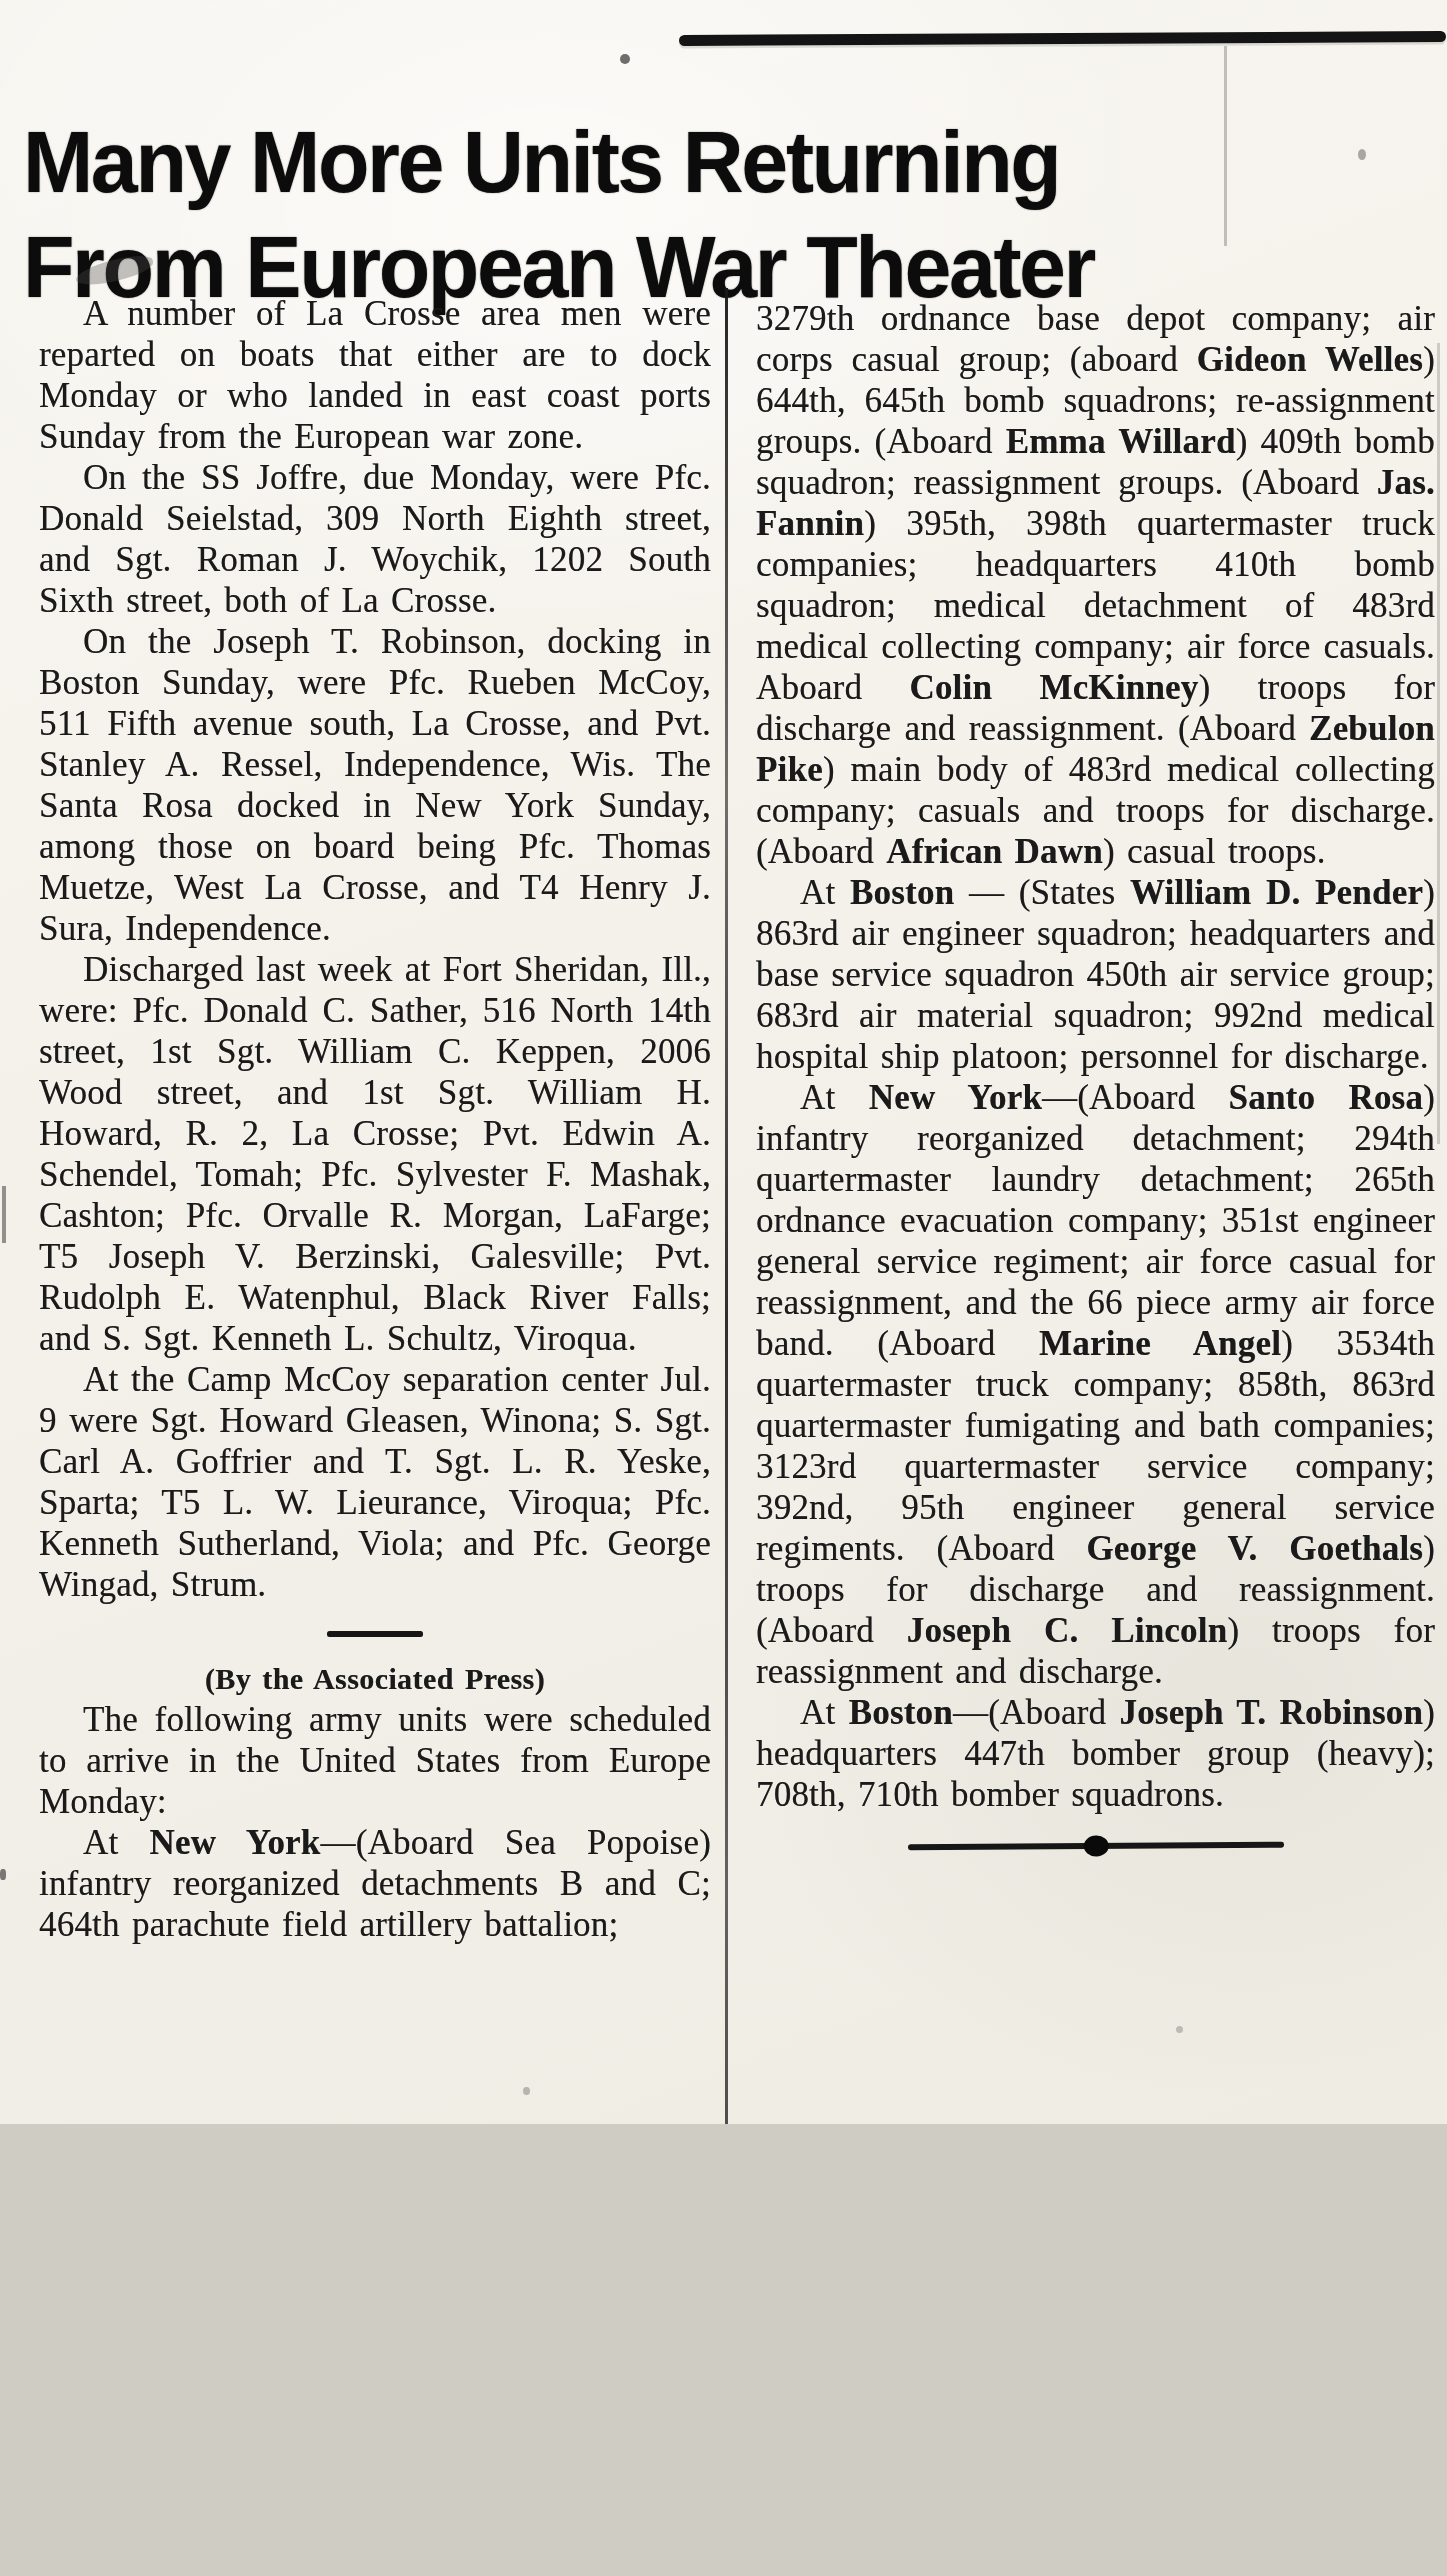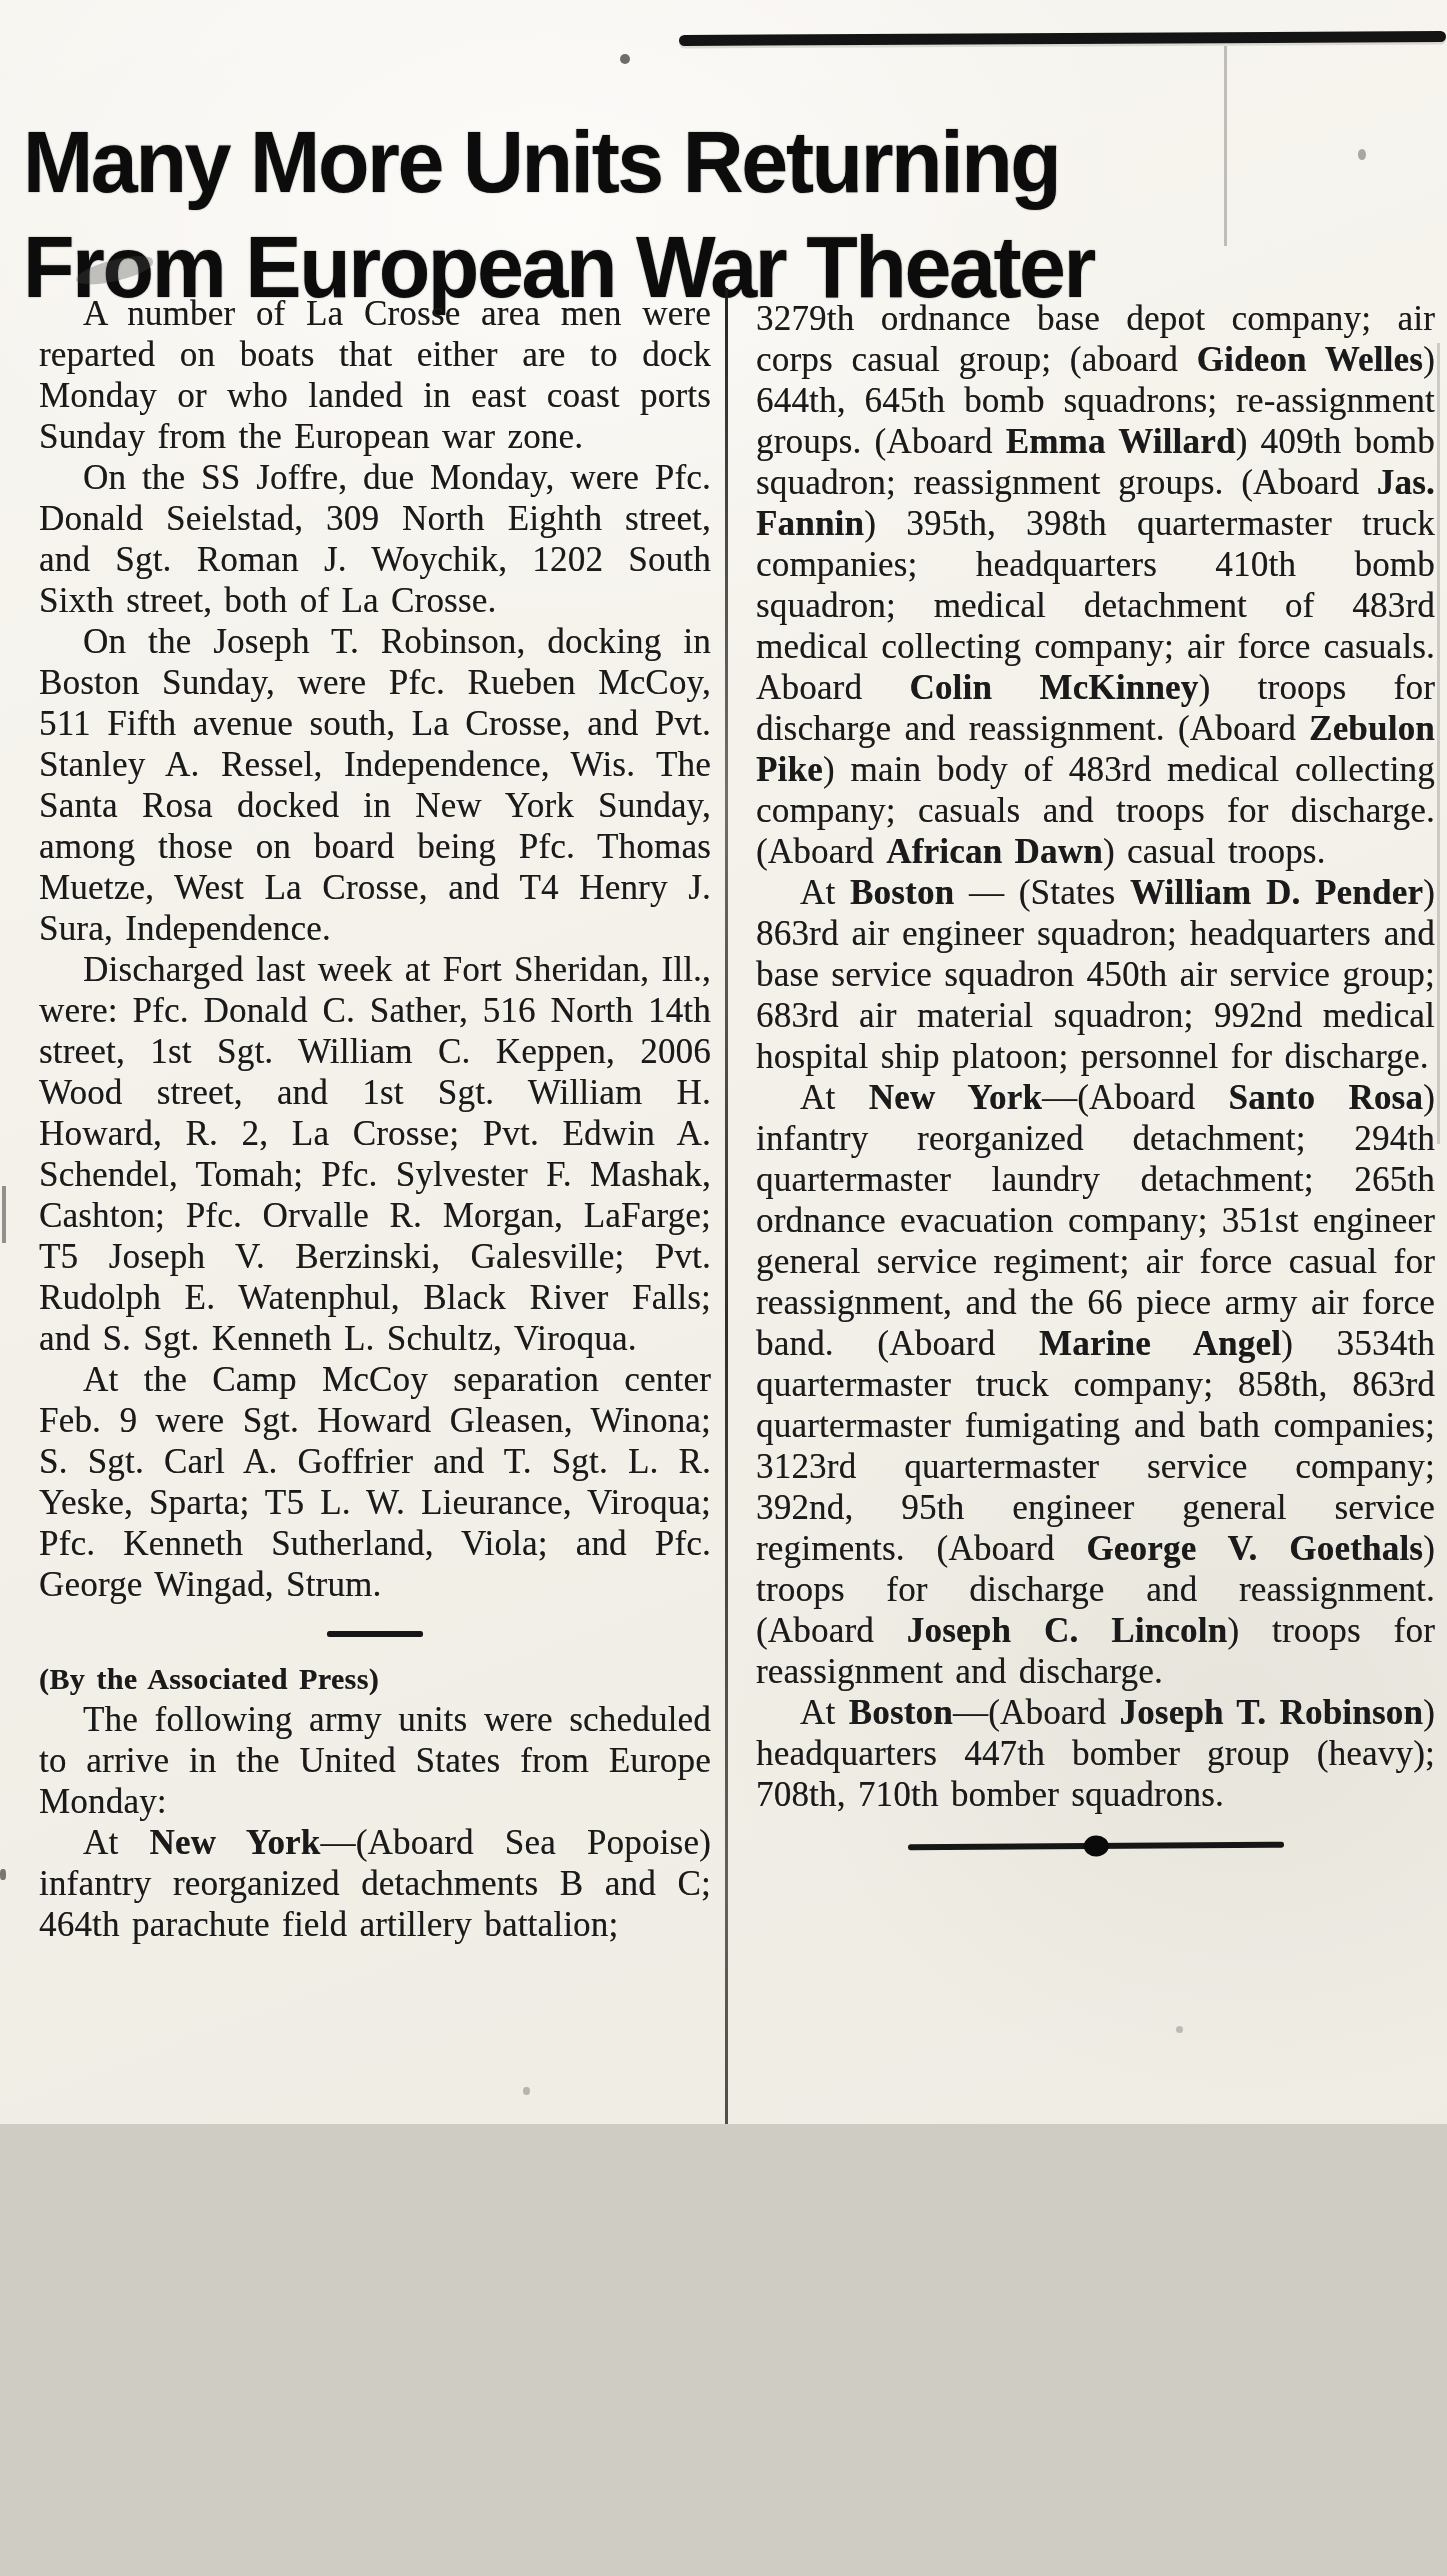--- a/index.html
+++ b/index.html
@@ -66,21 +66,21 @@
     text-shadow:0.2px 0.2px 0.6px rgba(22,22,22,.55);
     hyphens:auto;-webkit-hyphens:auto;
   }
   .col-left{left:39px;top:293px;width:672px;height:2241px;overflow:hidden;}
   .col-right{left:756px;top:298px;width:679px;height:2257px;overflow:hidden;}
   .col p{margin:0;text-indent:44px;}
   .col p.noindent{text-indent:0;}
   .col .b{font-weight:700;}
 
   .byline{
-    text-align:left;text-indent:0 !important;
+    text-align:center;text-indent:0 !important;
     font-size:30px;font-weight:700;letter-spacing:0.4px;
     margin:18px 0 19.6px;
   }
   .rule-short{
     width:96px;height:5.7px;background:var(--rule);
     margin:26px auto 21px;border-radius:2.5px;
   }
   .end-rule{
     position:relative;width:376px;height:5.7px;background:var(--rule);
     margin:28px auto 0;border-radius:2.5px;transform:rotate(-.4deg);
@@ -114,21 +114,21 @@
   <h1 class="headline">
     <span class="hl-line">Many More Units Returning</span>
     <span class="hl-line">From European War Theater</span>
   </h1>
 
   <div class="col col-left">
       <p><span>A number of La Crosse area men were reparted on boats that either are to dock Monday or who landed in east coast ports Sunday from the European war zone.</span></p>
       <p><span>On the SS Joffre, due Monday, were Pfc. Donald Seielstad, 309 North Eighth street, and Sgt. Roman J. Woychik, 1202 South Sixth street, both of La Crosse.</span></p>
       <p><span>On the Joseph T. Robinson, docking in Boston Sunday, were Pfc. Rueben McCoy, 511 Fifth avenue south, La Crosse, and Pvt. Stanley A. Ressel, Independence, Wis. The Santa Rosa docked in New York Sunday, among those on board being Pfc. Thomas Muetze, West La Crosse, and T4 Henry J. Sura, Independence.</span></p>
       <p><span>Discharged last week at Fort Sheridan, Ill., were: Pfc. Donald C. Sather, 516 North 14th street, 1st Sgt. William C. Keppen, 2006 Wood street, and 1st Sgt. William H. Howard, R. 2, La Crosse; Pvt. Edwin A. Schendel, Tomah; Pfc. Sylvester F. Mashak, Cashton; Pfc. Orvalle R. Morgan, LaFarge; T5 Joseph V. Berzinski, Galesville; Pvt. Rudolph E. Watenphul, Black River Falls; and S. Sgt. Kenneth L. Schultz, Viroqua.</span></p>
-      <p><span>At the Camp McCoy separation center Feb. 9 were Sgt. Howard Gleasen, Winona; S. Sgt. Carl A. Goffrier and T. Sgt. L. R. Yeske, Sparta; T5 L. W. Lieurance, Viroqua; Pfc. Kenneth Sutherland, Viola; and Pfc. George Wingad, Strum.</span></p>
+      <p><span>At the Camp McCoy separation center Jul. 9 were Sgt. Howard Gleasen, Winona; S. Sgt. Carl A. Goffrier and T. Sgt. L. R. Yeske, Sparta; T5 L. W. Lieurance, Viroqua; Pfc. Kenneth Sutherland, Viola; and Pfc. George Wingad, Strum.</span></p>
       <div class="rule-short"></div>
       <p class="byline"><span class="b">(By the Associated Press)</span></p>
       <p><span>The following army units were scheduled to arrive in the United States from Europe Monday:</span></p>
       <p><span>At </span><span class="b">New York</span><span>—(Aboard Sea Popoise) infantry reorganized detachments B and C; 464th parachute field artillery battalion;</span></p>
     </div>
 
   <div class="col-divider"></div>
 
   <div class="col col-right">
       <p class="noindent"><span>3279th ordnance base depot company; air corps casual group; (aboard </span><span class="b">Gideon Welles</span><span>) 644th, 645th bomb squadrons; re-assignment groups. (Aboard </span><span class="b">Emma Willard</span><span>) 409th bomb squadron; reassignment groups. (Aboard </span><span class="b">Jas. Fannin</span><span>) 395th, 398th quartermaster truck companies; headquarters 410th bomb squadron; medical detachment of 483rd medical collecting company; air force casuals. Aboard </span><span class="b">Colin McKinney</span><span>) troops for discharge and reassignment. (Aboard </span><span class="b">Zebulon Pike</span><span>) main body of 483rd medical collecting company; casuals and troops for discharge. (Aboard </span><span class="b">African Dawn</span><span>) casual troops.</span></p>

